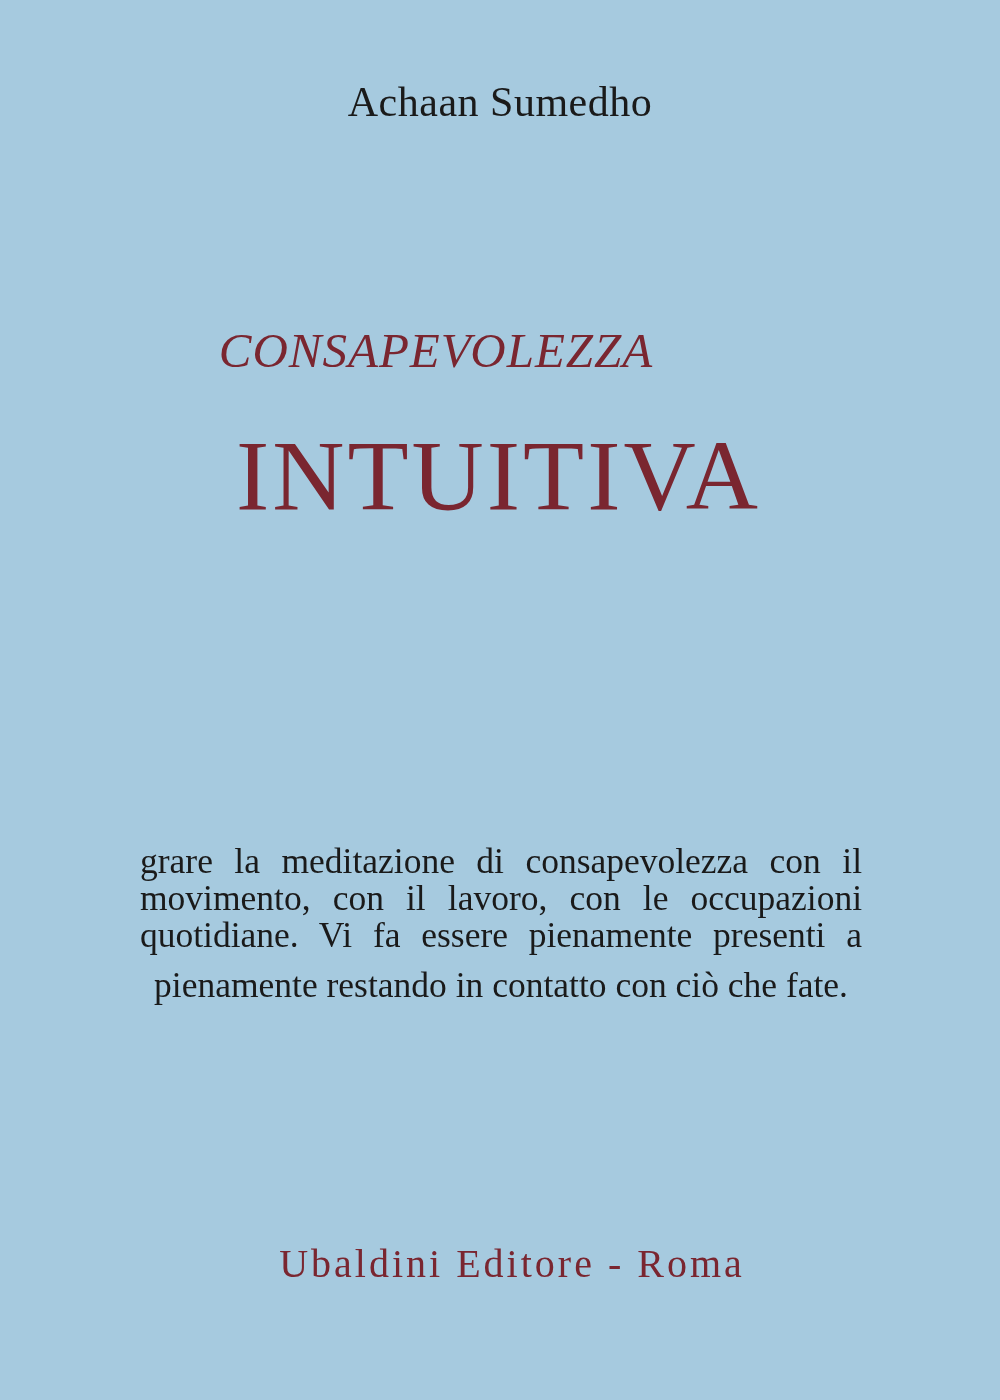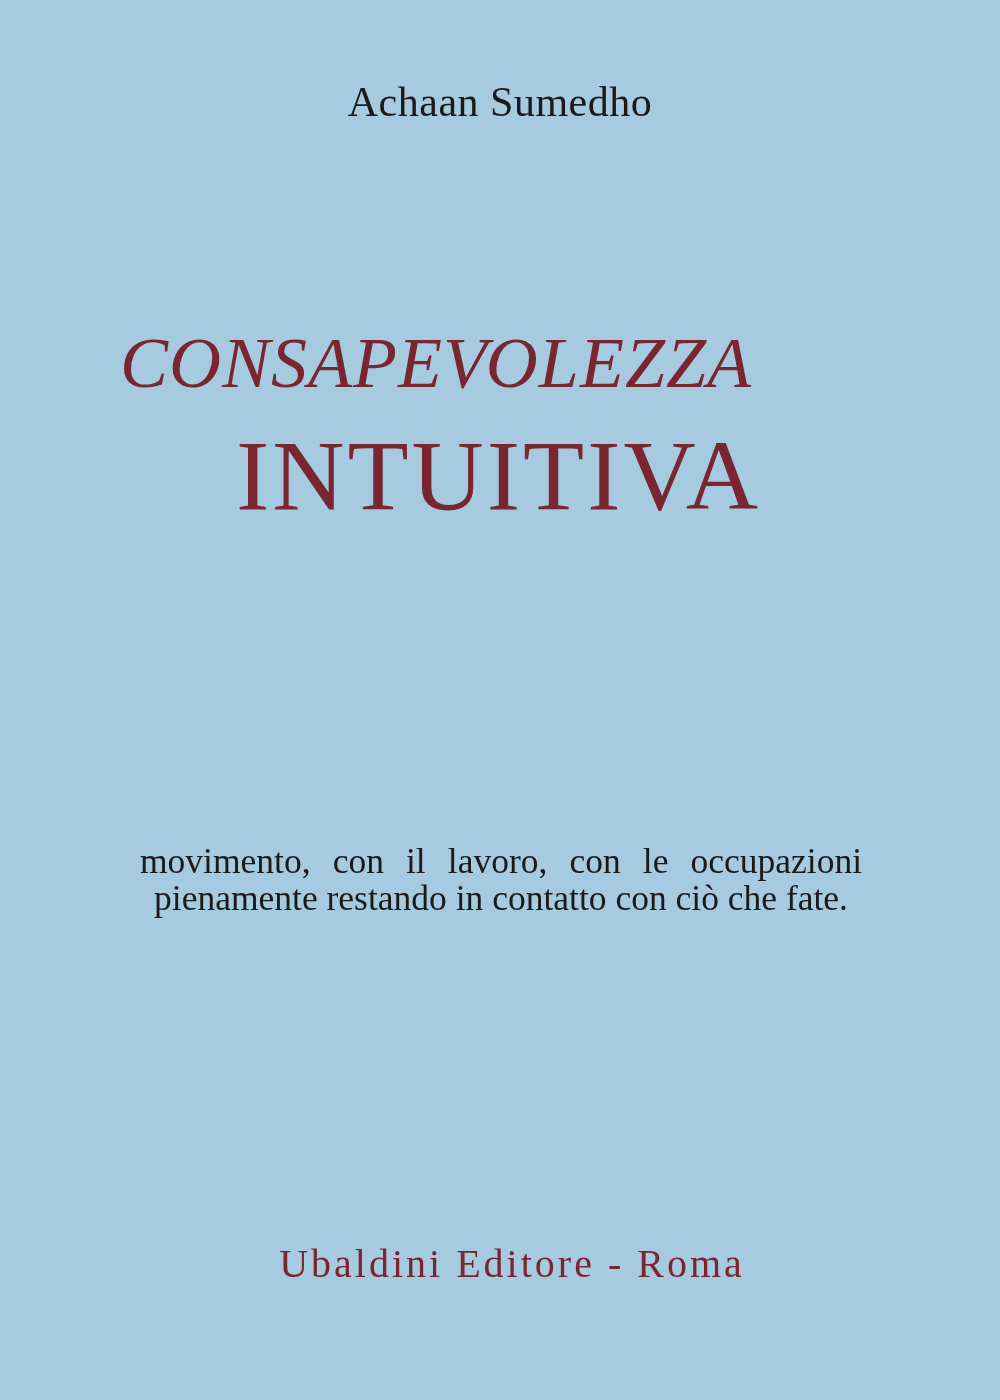--- a/index.html
+++ b/index.html
@@ -1,35 +1,37 @@
 <!DOCTYPE html>
 <html><head>
 <meta charset="utf-8">
 <style>
   html, body { margin:0; padding:0; }
   body { width:1000px; height:1400px; background:#a6cadf; overflow:hidden; position:relative;
          font-family:"Liberation Serif","DejaVu Serif",serif; }
   .author { position:absolute; top:78px; left:0; width:1000px; text-align:center;
             font-size:42px; color:#1a1a1a; letter-spacing:0.5px; }
   .title1 { position:absolute; top:322px; left:0; width:872px; text-align:center;
-            font-size:72px; font-style:italic; color:#7a2630; letter-spacing:1px; }
+            font-size:49px; font-style:italic; color:#7a2630; letter-spacing:1px; }
   .title2 { position:absolute; top:418px; left:0; width:997px; text-align:center;
             font-size:100px; color:#7a2630; letter-spacing:3px; }
   .blurb { position:absolute; top:843px; left:140px; width:722px; font-size:35.5px;
            line-height:37.2px; color:#1a1a1a; text-align:justify; text-align-last:center; }
   .blurb span { display:block; text-align:justify; text-align-last:justify; white-space:nowrap; }
-  .blurb span.last { text-align-last:center; }
+  .blurb span.last { text-align-last:center;margin-top:12px; }
   .publisher { position:absolute; top:1240px; left:0; width:1000px; text-align:center;
                font-size:40px; color:#7a2630; letter-spacing:3px;padding-left:12px; }
 </style>
 </head>
 <body>
 
 <div>
   <div class="author">Achaan Sumedho</div>
   <div class="title1">CONSAPEVOLEZZA</div>
   <div class="title2">INTUITIVA</div>
   <div class="blurb">
+    <span>grare la meditazione di consapevolezza con il</span>
     <span>movimento, con il lavoro, con le occupazioni</span>
+    <span>quotidiane. Vi fa essere pienamente presenti a</span>
     <span class="last">pienamente restando in contatto con ciò che fate.</span>
   </div>
   <div class="publisher">Ubaldini Editore - Roma</div>
 </div>
 
 </body></html>

